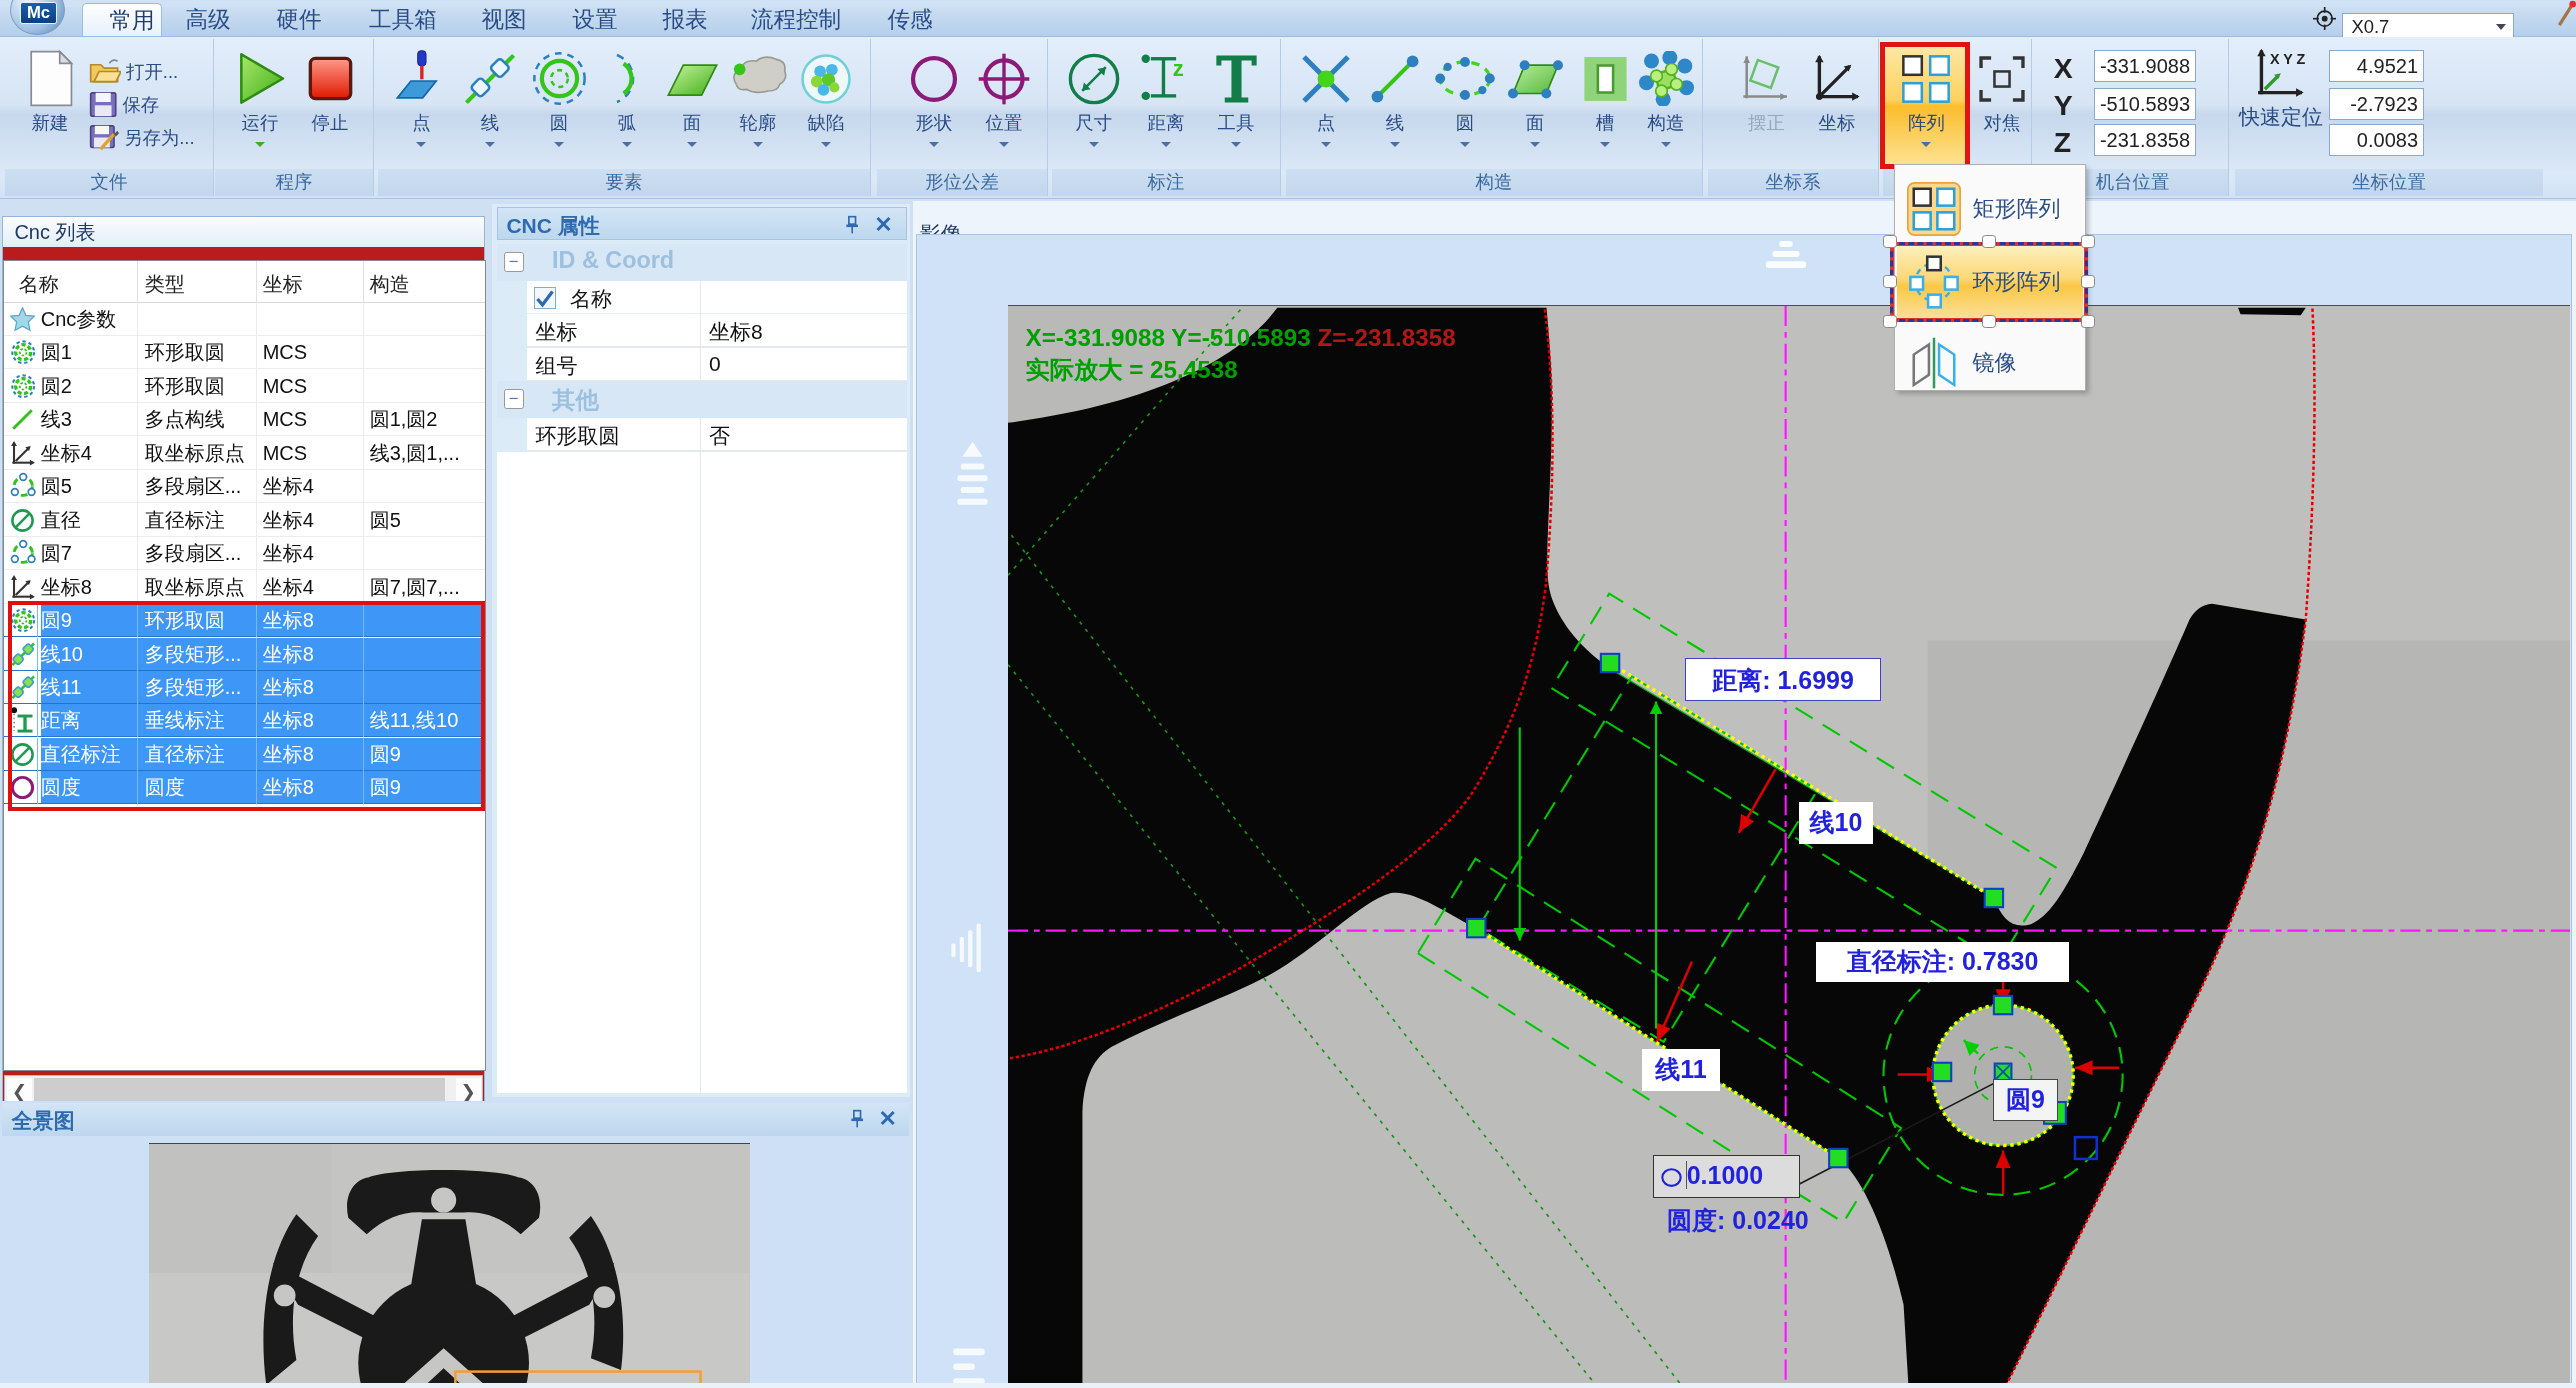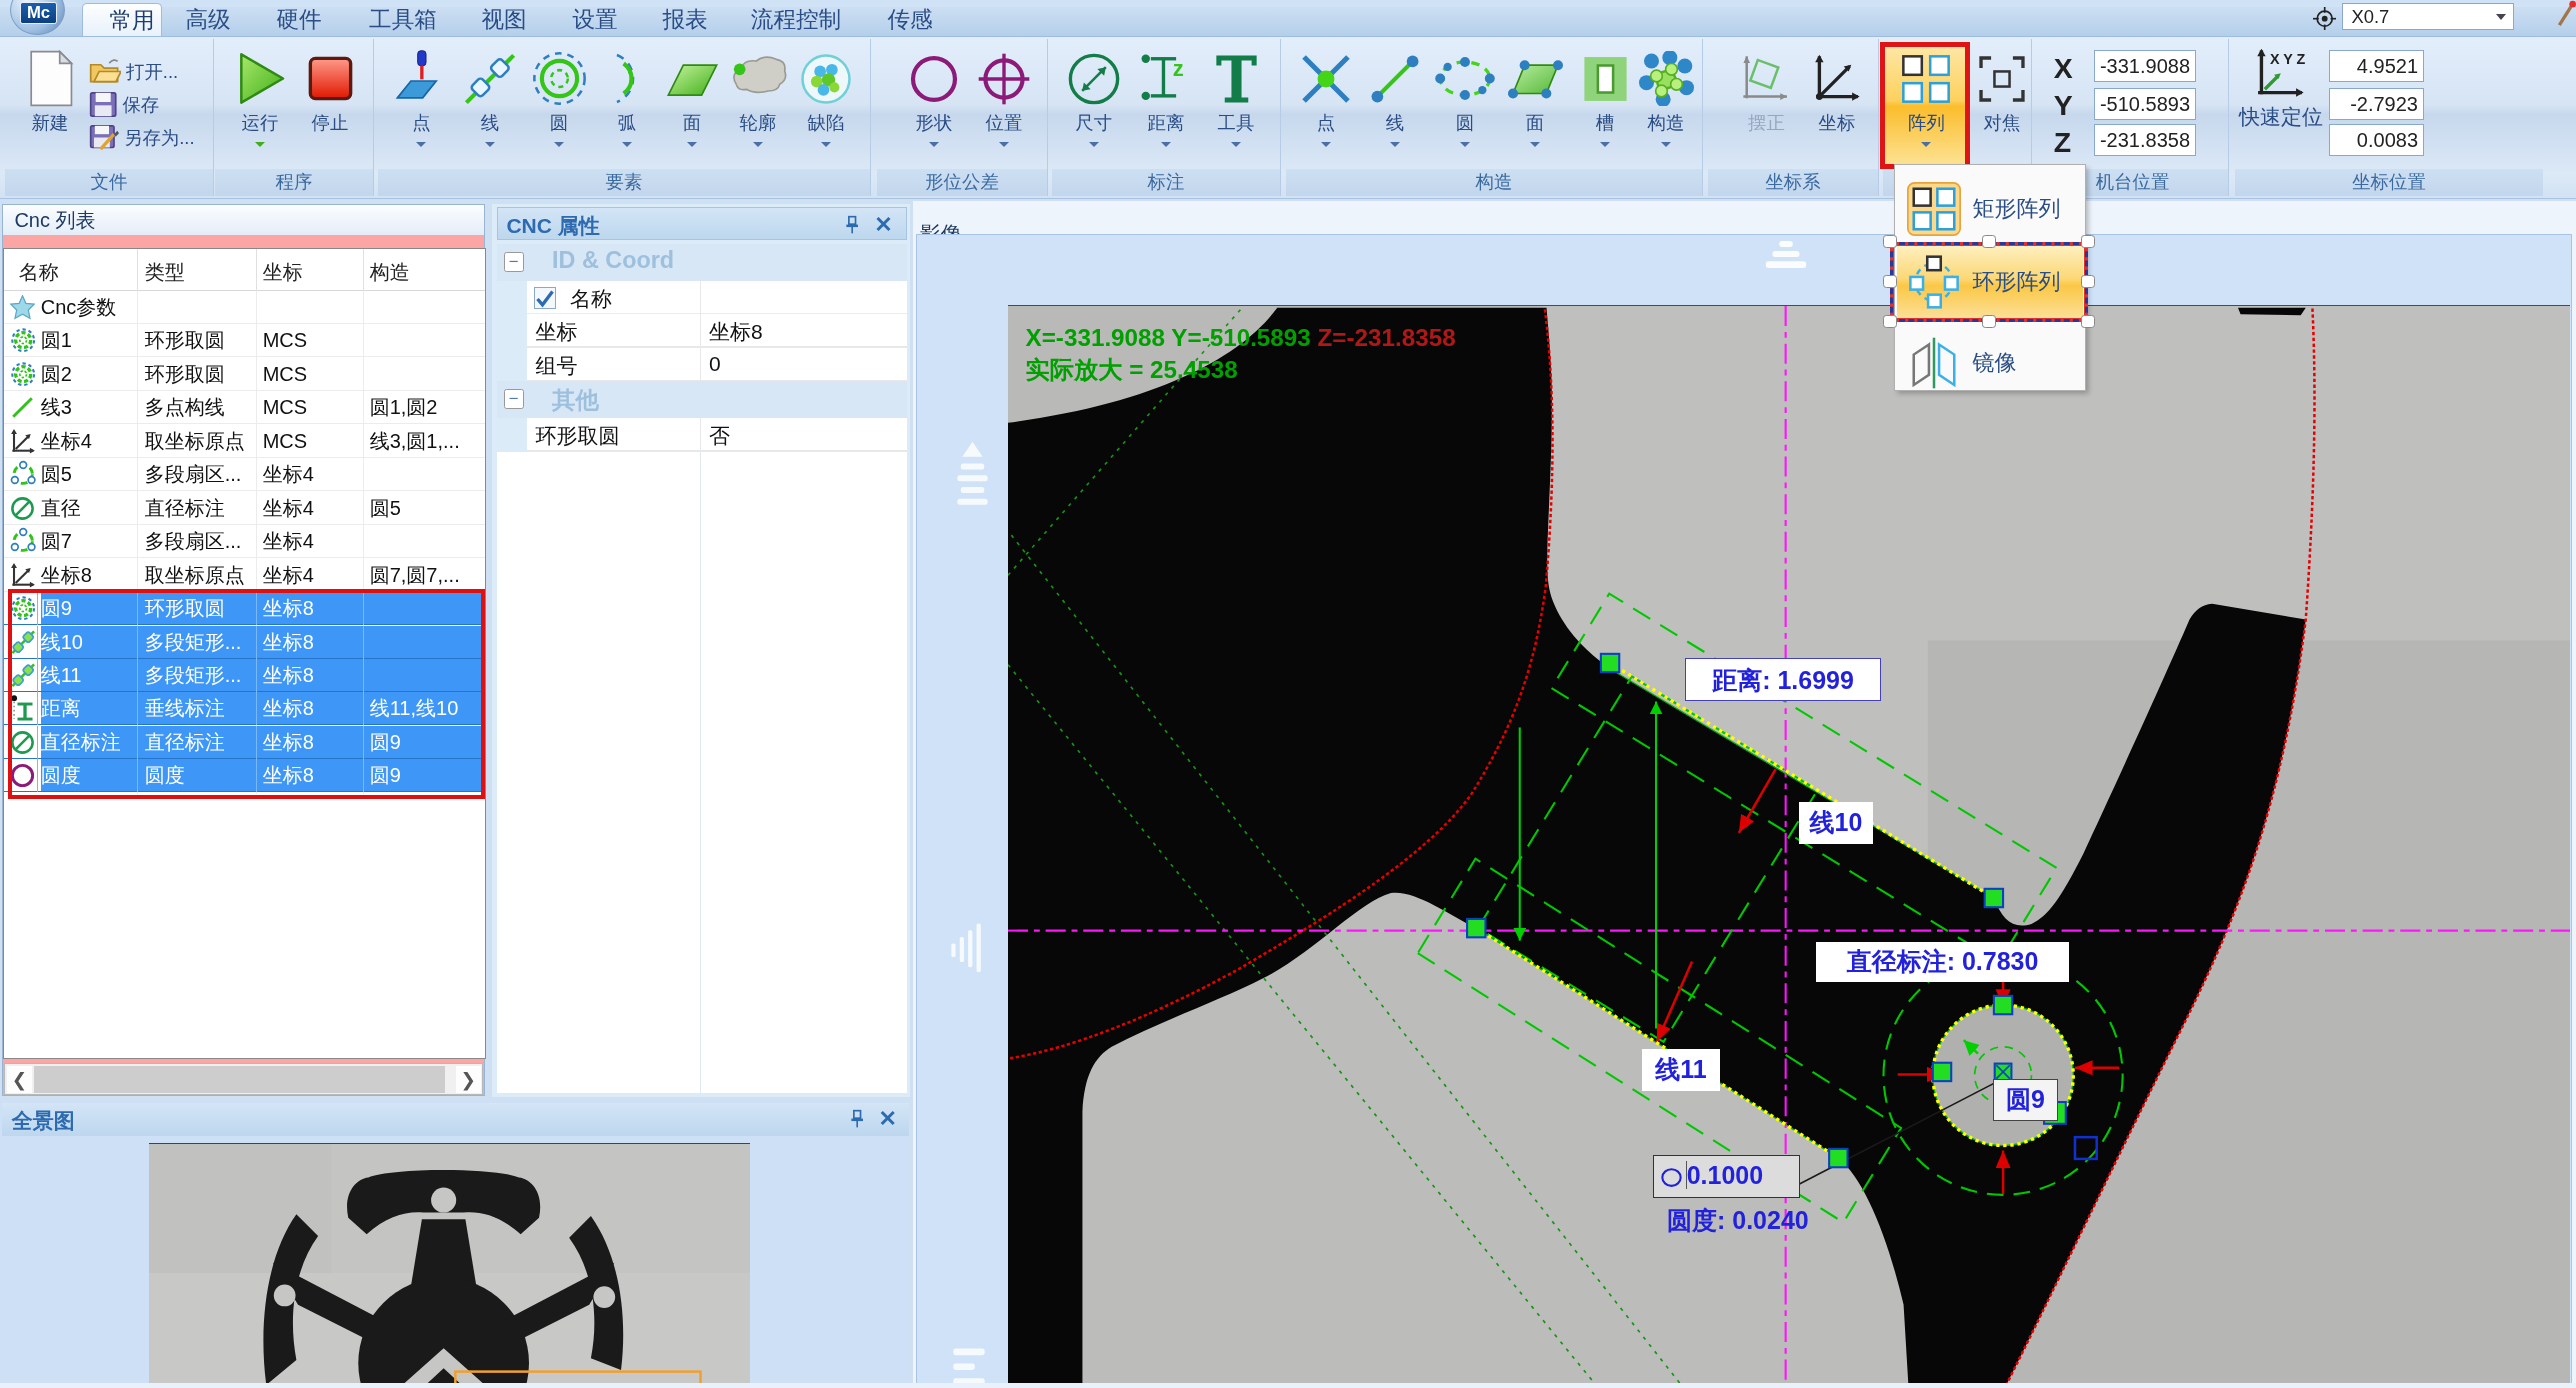--- a/index.html
+++ b/index.html
@@ -20,21 +20,21 @@
 .groupstrip { position:absolute; bottom:0; left:0; right:0; height:27px; background:linear-gradient(#cddff2,#c2d6ec); }
 .bigbtn { position:absolute; top:10px; width:70px; text-align:center; }
 .bigbtn .ic { height:60px; display:flex; align-items:center; justify-content:center; }
 .bigbtn .tx { font-size:18.4px; color:#2a4d85; margin-top:1.7px; white-space:nowrap;}
 .bigbtn .ar { margin-top:0px; height:10px; }
 .smallrow { position:absolute; height:28.4px; display:flex; align-items:center; font-size:18.4px; color:#2a4d85; white-space:nowrap;}
 .smallrow svg { margin-right:5px; }
 .arrow { width:0; height:0; border-left:5px solid transparent; border-right:5px solid transparent; border-top:5.9px solid #4a6fa5; display:inline-block;}
 
 
-.panel { position:absolute; background:#fca5a5; border:0.8px solid #8fb0d4; }
+.panel { position:absolute; background:#b91c1c; border:0.8px solid #8fb0d4;margin-top:12px; }
 .ptitle { height:30px; line-height:30px; font-size:20px; color:#1e3a64; padding-left:11.7px; background:linear-gradient(#fbfdff,#e4edf7); }
 .trow { position:absolute; left:0; width:481px; height:33px; border-bottom:0.8px solid #ececec; }
 .trow .c { position:absolute; top:0; height:33px; display:flex; align-items:center; }
 .trow.sel { background:linear-gradient(to right,#fff 37px,#3e97f6 37px); border-bottom:0.8px solid #2674c8; }
 .sel .c { color:#fff; }
 .trow.sel::before { content:""; position:absolute; left:133px; top:0; width:0.8px; height:33px; background:#77b9f9; box-shadow:119px 0 0 #77b9f9, 226px 0 0 #77b9f9, -100px 0 0 #77b9f9; }
 
 
 .imlabel { position:absolute; background:#fff; color:#2222dd; font-size:25px; font-weight:bold; padding:0 5px; white-space:nowrap; line-height:37px; height:37px; }
 
@@ -62,21 +62,21 @@
   <div class="abs" style="left:2313px;top:6.7px;width:23.4px;height:23.4px;">
     <svg width="23.4" height="23.4" viewBox="0 0 28 28">
         <circle cx="14" cy="14" r="9" fill="none" stroke="#222" stroke-width="2"></circle>
         <circle cx="14" cy="14" r="3.5" fill="#222"></circle>
         <line x1="14" y1="0" x2="14" y2="7" stroke="#222" stroke-width="2"></line>
         <line x1="14" y1="21" x2="14" y2="28" stroke="#222" stroke-width="2"></line>
         <line x1="0" y1="14" x2="7" y2="14" stroke="#222" stroke-width="2"></line>
         <line x1="21" y1="14" x2="28" y2="14" stroke="#222" stroke-width="2"></line>
       </svg>
   </div>
-  <div class="abs" style="left:2342px;top:3px;width:172px;height:27px;background:#fff;border:0.8px solid #89a8cc;font-size:18.4px;color:#222;line-height:25px;padding-left:8.4px;">X0.7
+  <div class="abs" style="left:2342px;top:13px;width:172px;height:27px;background:#fff;border:0.8px solid #89a8cc;font-size:18.4px;color:#222;line-height:25px;padding-left:8.4px;">X0.7
     <div class="abs" style="right:6.7px;top:10px;width:0;height:0;border-left:5.9px solid transparent;border-right:5.9px solid transparent;border-top:6.7px solid #445;"></div>
   </div>
   <div class="abs" style="left:2556px;top:0px;width:20px;height:28.4px;">
     <svg width="20" height="28.4" viewBox="0 0 24 34">
         <line x1="4" y1="30" x2="18" y2="8" stroke="#a0764a" stroke-width="4"></line>
         <circle cx="20" cy="5" r="4" fill="#e03030"></circle>
       </svg>
   </div>
 </div>
 

